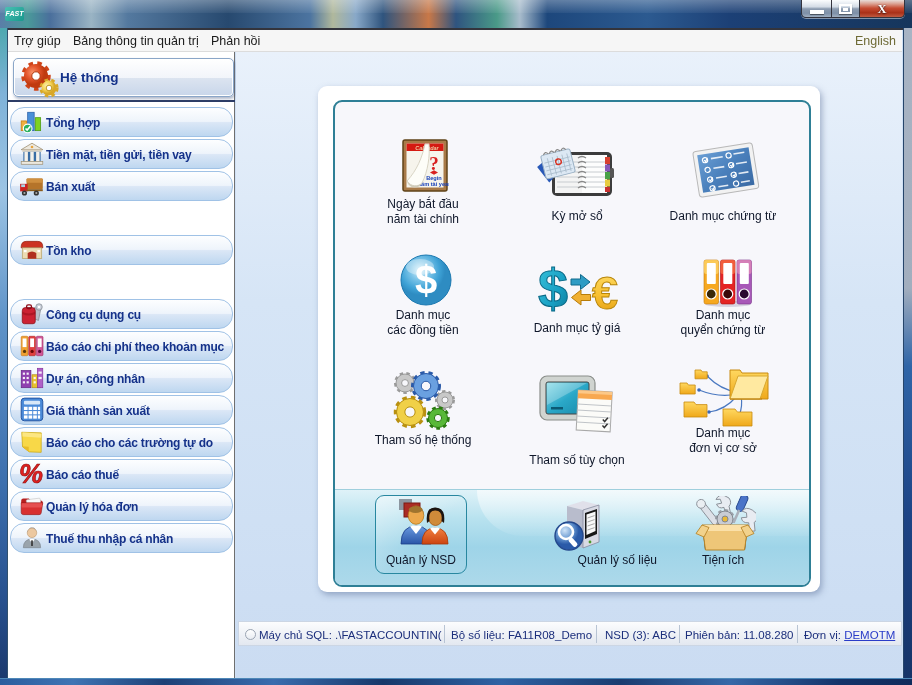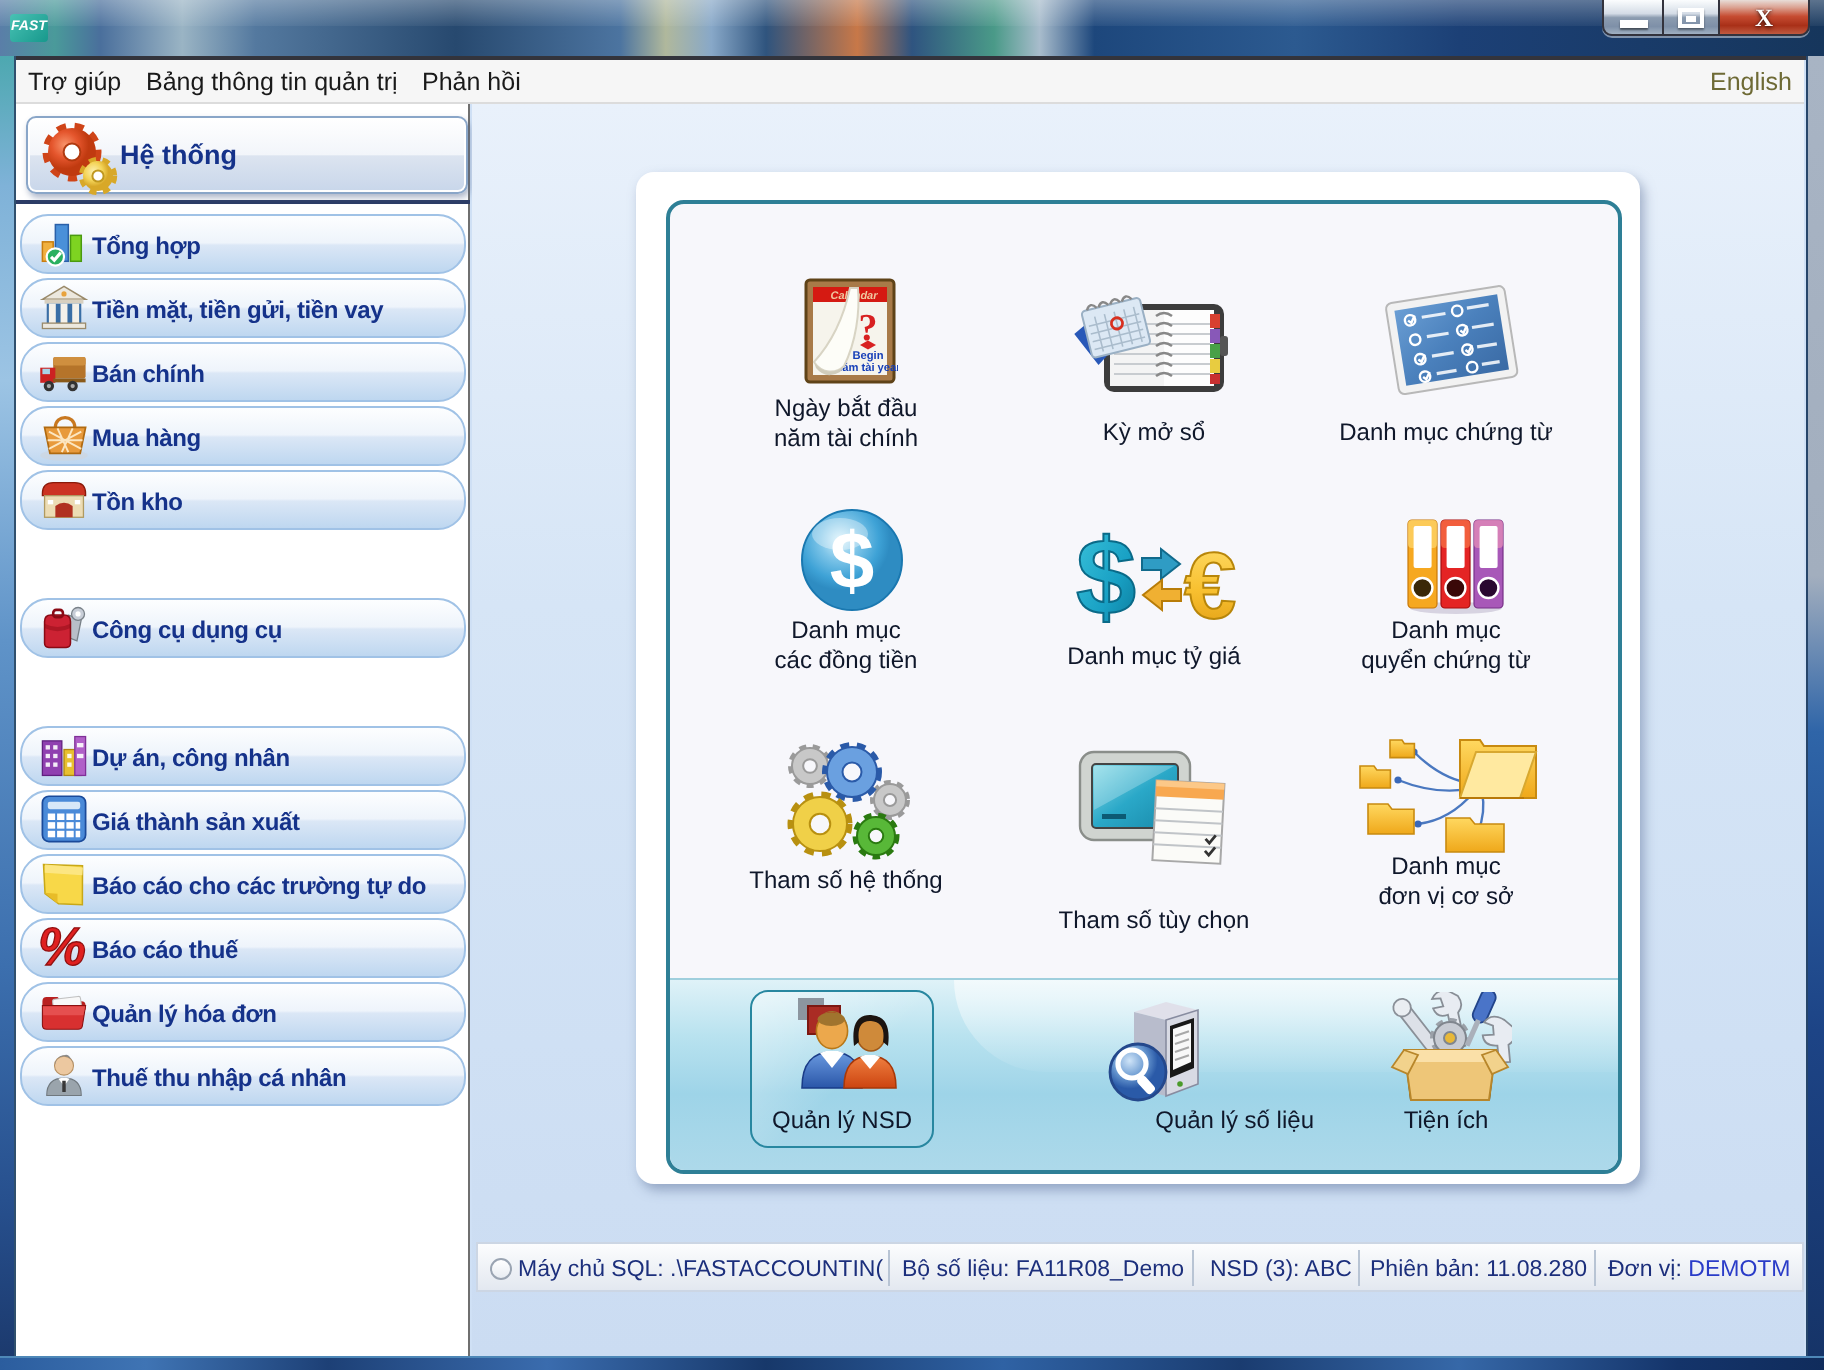--- a/index.html
+++ b/index.html
@@ -141,30 +141,21 @@
           <rect x="7" y="6" width="15" height="10" rx="1" fill="#b5742a"></rect>
 <rect x="7" y="6" width="15" height="4" rx="1" fill="#cf8f3f"></rect>
 <path d="M1 11h7v7H1v-4z" fill="#cc2222"></path>
 <path d="M2 11.5h3.5v2.5H2z" fill="#a8d4e8"></path>
 <rect x="7" y="16" width="15" height="1.8" fill="#8a5a1a"></rect>
 <circle cx="5" cy="19.5" r="2.4" fill="#333"></circle>
           <circle cx="5" cy="19.5" r="1" fill="#aaa"></circle>
 <circle cx="16" cy="19.5" r="2.4" fill="#333"></circle>
           <circle cx="16" cy="19.5" r="1" fill="#aaa"></circle>
         </svg>
-        <span class="txt">Bán chính</span>
-      </div>
-    <div class="sitem" style="top:151px;">
-        <svg width="24" height="26" viewBox="0 0 24 26">
-          <ellipse cx="12" cy="22" rx="11" ry="2.5" fill="#cdd6e0" opacity=".7"></ellipse>
-<path d="M8 9 C8 3,17 3,17 9" stroke="#c87820" stroke-width="1.5" fill="none"></path>
-<path d="M3 9 L22 9 L19.5 21 L5.5 21 Z" fill="#e89a3c" stroke="#b06a10" stroke-width=".8"></path>
-<path d="M5 11 l15 8 M20 11 l-15 8 M9 9.5 l5 11 M16 9.5 l-5 11 M4.4 15 h16.2" stroke="#fff3d8" stroke-width=".9" fill="none" opacity=".85"></path>
-        </svg>
-        <span class="txt">Mua hàng</span>
+        <span class="txt">Bán xuất</span>
       </div>
     <div class="sitem" style="top:183px;">
         <svg width="24" height="26" viewBox="0 0 24 26">
           <path d="M2 10 Q2 5 7 5 L17 5 Q22 5 22 10 L22 11 L2 11 Z" fill="#cc3322" stroke="#8a1a0a" stroke-width=".6"></path>
 <rect x="3" y="11" width="18" height="10" fill="#ecdcb4" stroke="#b09a60" stroke-width=".6"></rect>
 <path d="M8 21 v-5.2 q4 -3 8 0 V21 z" fill="#b03020"></path>
 <rect x="4.5" y="13" width="2.5" height="2" fill="#fff"></rect>
 <rect x="17" y="13" width="2.5" height="2" fill="#fff"></rect>
         </svg>
         <span class="txt">Tồn kho</span>
@@ -172,20 +163,34 @@
     <div class="sitem" style="top:247px;">
         <svg width="24" height="26" viewBox="0 0 24 26">
           <path d="M14 7 l6 2 -2 10 -5 -2 z" fill="#b8bec8" stroke="#788088" stroke-width=".6"></path>
 <circle cx="18.5" cy="6.5" r="3" fill="#c8ced8" stroke="#788088" stroke-width=".6"></circle>
 <circle cx="18.5" cy="6.5" r="1.2" fill="#fff"></circle>
 <path d="M3 10 Q3 7 6 7 L12 7 Q15 7 15 10 L15 20 Q15 22 13 22 L5 22 Q3 22 3 20 Z" fill="#cc2233" stroke="#8a0a14" stroke-width=".7"></path>
 <path d="M3 11 Q9 14 15 11 L15 13 Q9 16 3 13 Z" fill="#8a0a14" opacity=".45"></path>
 <rect x="7" y="4.6" width="4.5" height="3.4" rx="1.4" fill="none" stroke="#8a0a14" stroke-width="1.2"></rect>
         </svg>
         <span class="txt">Công cụ dụng cụ</span>
+      </div>
+    <div class="sitem" style="top:279px;">
+        <svg width="24" height="26" viewBox="0 0 24 26">
+          <rect x="2" y="4" width="6.2" height="18" rx="1" fill="#f0a030" stroke="#c07010" stroke-width=".5"></rect>
+<rect x="9" y="4" width="6.2" height="18" rx="1" fill="#e04040" stroke="#a81818" stroke-width=".5"></rect>
+<rect x="16" y="4" width="6.2" height="18" rx="1" fill="#d05898" stroke="#982858" stroke-width=".5"></rect>
+<rect x="3.3" y="6" width="3.6" height="8" fill="#fff"></rect>
+<rect x="10.3" y="6" width="3.6" height="8" fill="#fff"></rect>
+<rect x="17.3" y="6" width="3.6" height="8" fill="#fff"></rect>
+<circle cx="5.1" cy="18" r="1.5" fill="#5a3808"></circle>
+          <circle cx="12.1" cy="18" r="1.5" fill="#6a0808"></circle>
+          <circle cx="19.1" cy="18" r="1.5" fill="#580838"></circle>
+        </svg>
+        <span class="txt">Báo cáo chi phí theo khoản mục</span>
       </div>
     <div class="sitem" style="top:311px;">
         <svg width="24" height="26" viewBox="0 0 24 26">
           <rect x="2" y="6" width="9" height="16" fill="#9040b0" stroke="#602080" stroke-width=".6"></rect>
 <rect x="12" y="10" width="8" height="12" fill="#e8c030" stroke="#b08810" stroke-width=".6"></rect>
 <rect x="17" y="4" width="5" height="18" fill="#b060c8" stroke="#803098" stroke-width=".6"></rect>
 <g fill="#fff" opacity=".9">
             <rect x="3.5" y="8" width="2" height="2"></rect>
             <rect x="7" y="8" width="2" height="2"></rect>
 <rect x="3.5" y="12" width="2" height="2"></rect>
@@ -532,17 +537,17 @@
     <div id="statusbar">
       <div id="radio"></div>
       <div class="seg" style="left:20px;">Máy chủ SQL: .\FASTACCOUNTIN(</div>
       <div class="vsep" style="left:205px;"></div>
       <div class="seg" style="left:212px;">Bộ số liệu: FA11R08_Demo</div>
       <div class="vsep" style="left:357px;"></div>
       <div class="seg" style="left:366px;">NSD (3): ABC</div>
       <div class="vsep" style="left:440px;"></div>
       <div class="seg" style="left:446px;">Phiên bản: 11.08.280</div>
       <div class="vsep" style="left:558px;"></div>
-      <div class="seg" style="left:565px;">Đơn vị: <span style="color:#2a3cc8;">DEMOTM</span></div>
+      <div class="seg" style="left:565px;">Đơn vị: <span style="color:#2a3cc8;text-decoration:underline;">DEMOTM</span></div>
     </div>
   </div>
   <div id="bborder"></div>
 </div>
 
 </body></html>

